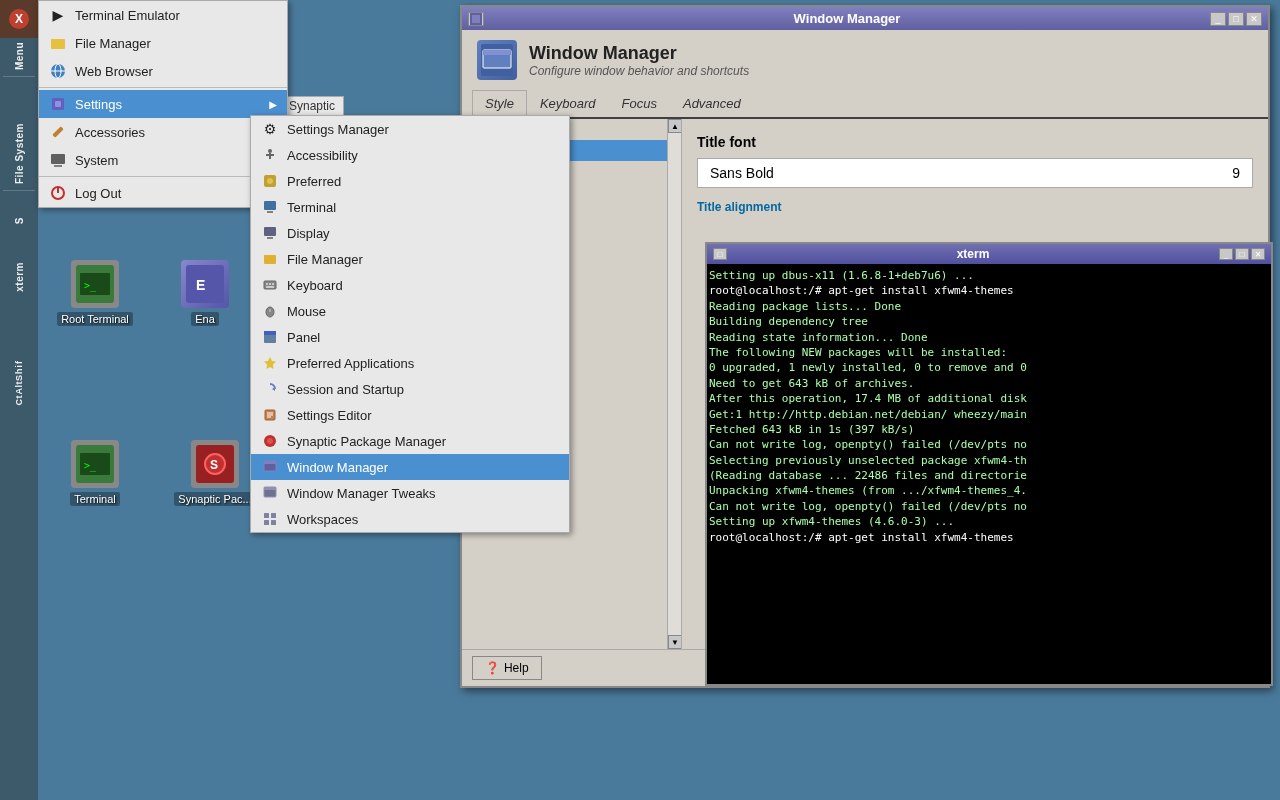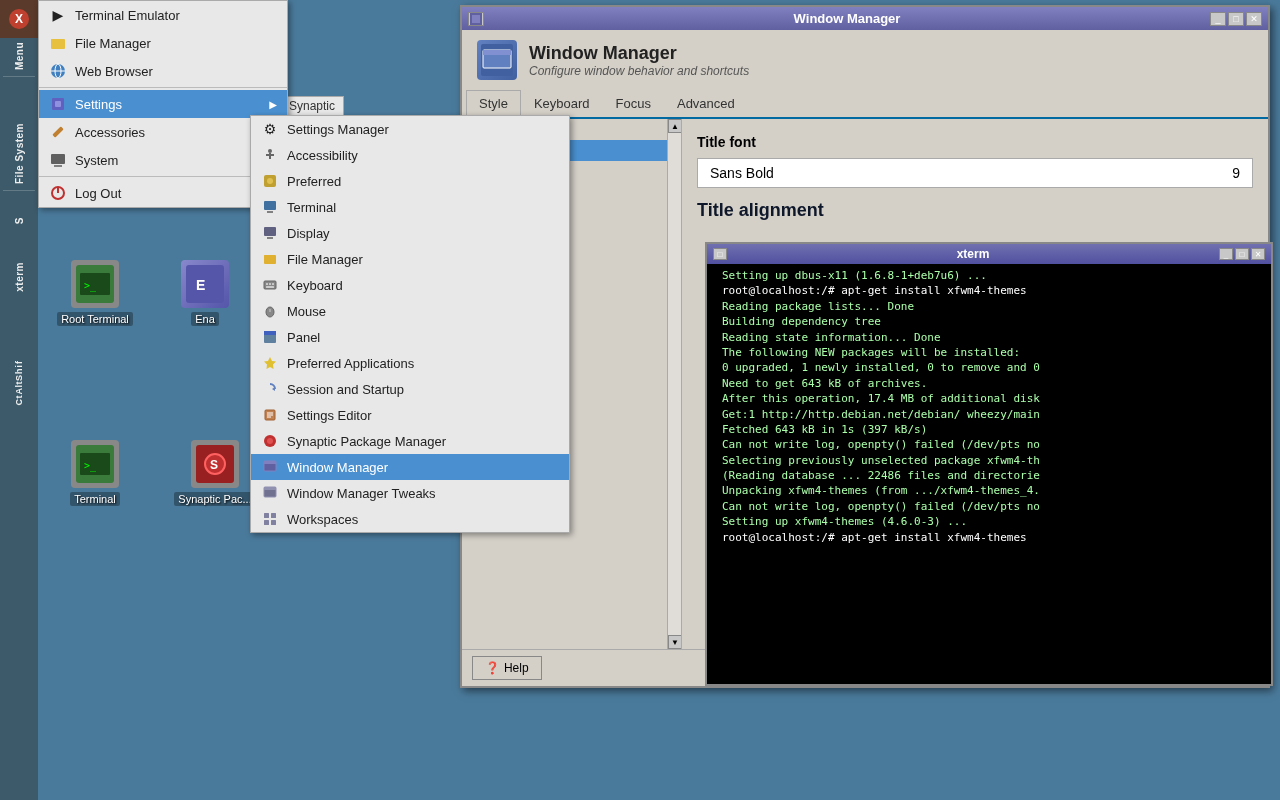--- a/index.html
+++ b/index.html
@@ -202,22 +202,23 @@
 
     .wm-header-text p {
       font-size: 12px;
       color: #555;
       font-style: italic;
     }
 
     .wm-tabs {
       display: flex;
       background: #d4d0c8;
-      padding: 0 4px;
-      border-bottom: 2px solid #0369a1;
+      padding: 0 10px;
+      border-bottom: 2px solid #404040;
+      font-style: italic;
     }
 
     .wm-tab {
       padding: 5px 12px;
       cursor: pointer;
       border: 1px solid transparent;
       font-size: 13px;
       color: #333;
     }
 
@@ -244,23 +245,23 @@
       border: 1px solid #aaa;
       padding: 6px 12px;
       display: flex;
       align-items: center;
       justify-content: space-between;
       font-size: 14px;
     }
 
     .title-align-label {
       font-weight: bold;
-      font-size: 18px;
+      font-size: 12px;
       margin-top: 12px;
-      color: #0f172a;
+      color: #0369a1;
     }
 
     .theme-item {
       padding: 3px 8px;
       cursor: pointer;
       font-size: 13px;
     }
 
     .theme-item.selected {
       background: #4a90d0;
@@ -308,21 +309,21 @@
       align-items: center;
       justify-content: center;
       cursor: pointer;
     }
 
     .xterm-content {
       background: #000000;
       color: #aaffaa;
       font-family: monospace;
       font-size: 11px;
-      padding: 4px 15px;
+      padding: 4px 2px;
       height: 420px;
       overflow: hidden;
       line-height: 1.4;
     }
 
     .xterm-content .cmd-line {
       color: #ffffff;
     }
 
     .xterm-content .cursor {

